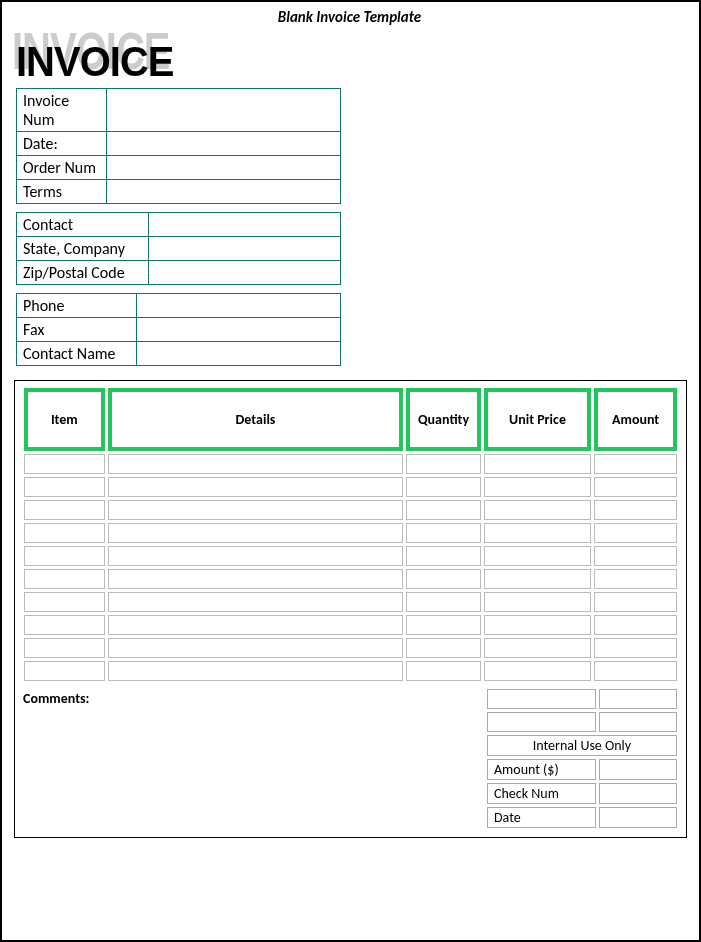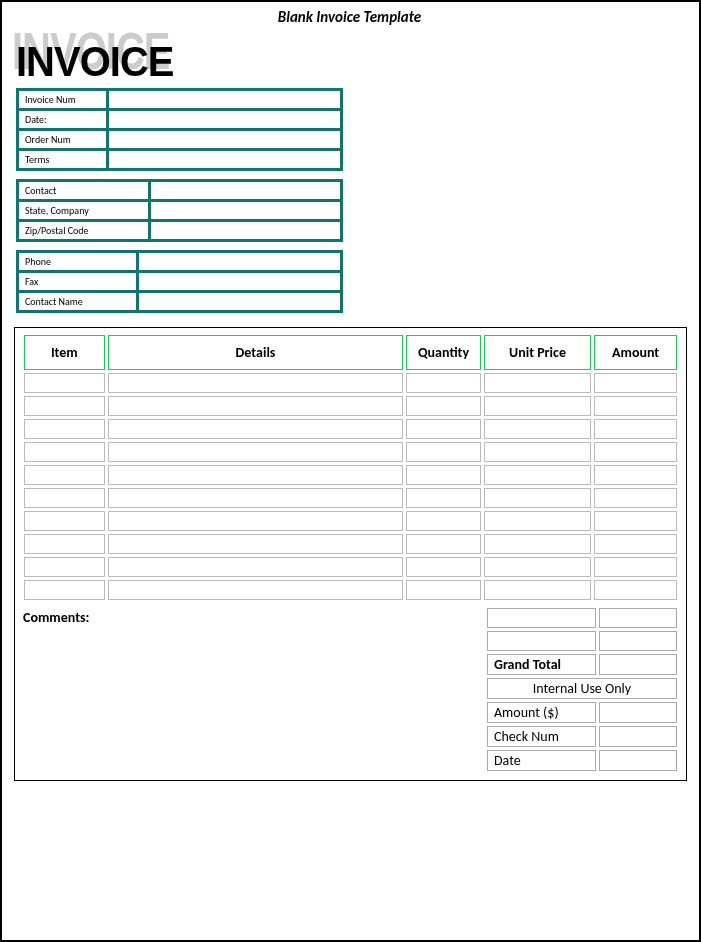--- a/index.html
+++ b/index.html
@@ -50,22 +50,22 @@
     color: #000;
     transform: scale(1, 1.05);
     transform-origin: left top;
   }
 
   .block {
     border-collapse: collapse;
     margin: 8px 0 0 4px;
   }
   .block td {
-    border: 3px solid #0f766e;
-    font-size: 10px;
+    border: 1px solid #0f766e;
+    font-size: 16px;
     padding: 2px 6px;
     height: 20px;
     vertical-align: middle;
   }
   .block .lab { background: #fff; }
   .b1 .lab { width: 90px; }
   .b1 .val { width: 234px; }
   .b2 .lab { width: 132px; }
   .b2 .val { width: 192px; }
   .b3 .lab { width: 120px; }
@@ -75,24 +75,24 @@
     margin: 14px 2px 0 2px;
     border: 1px solid #000;
     padding: 4px 6px 6px 6px;
   }
   .items {
     border-collapse: separate;
     border-spacing: 3px 3px;
     width: 100%;
   }
   .items th {
-    border: 1px solid #22c55e;
+    border: 4px solid #22c55e;
     font-size: 14px;
     font-weight: bold;
-    padding: 8px 2px;
+    padding: 19px 2px;
     text-align: center;
   }
   .items td {
     border: 1px solid #bbb;
     height: 20px;
     font-size: 13px;
     padding: 1px 4px;
   }
   .c-item { width: 78px; }
   .c-det  { width: 286px; }
@@ -292,24 +292,20 @@
           <tbody>
           <tr>
                 <td class="lab"></td>
                 <td class="val"></td>
               </tr>
           <tr>
                 <td class="lab"></td>
                 <td class="val"></td>
               </tr>
           <tr>
-                <td class="lab bold">Grand Total</td>
-                <td class="val"></td>
-              </tr>
-          <tr>
                 <td class="int-hdr" colspan="2">Internal Use Only</td>
               </tr>
           <tr>
                 <td class="lab">Amount ($)</td>
                 <td class="val"></td>
               </tr>
           <tr>
                 <td class="lab">Check Num</td>
                 <td class="val"></td>
               </tr>

